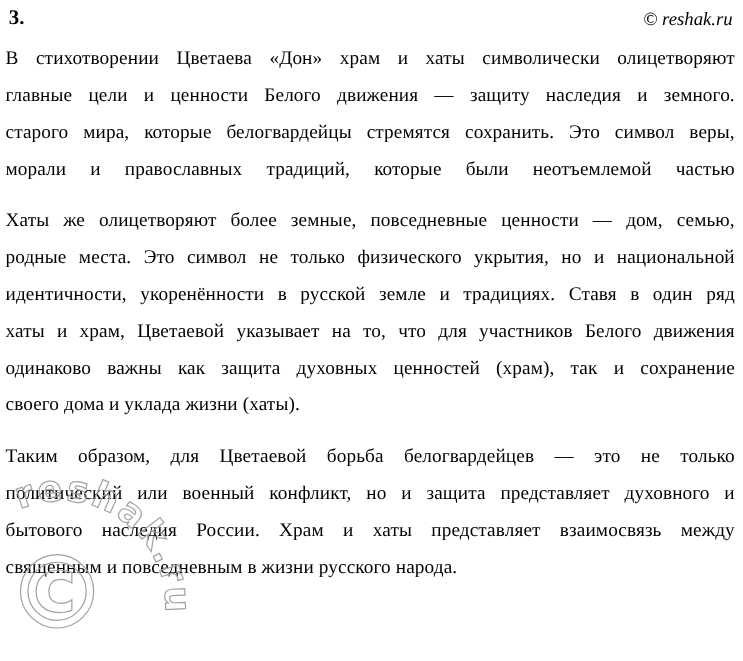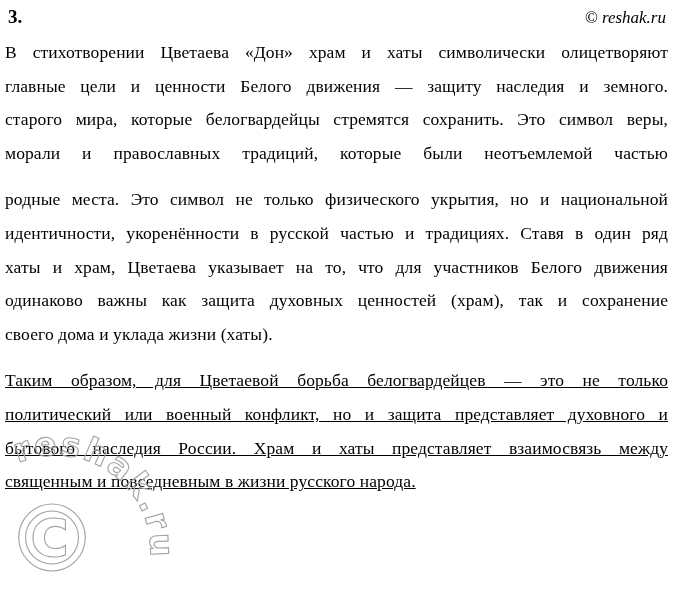--- a/index.html
+++ b/index.html
@@ -30,21 +30,21 @@
     padding-left:3px;
   }
   .attribution {
     font-size:17px;
     line-height:24px;
     padding-right:2px;
     font-style:italic;
   }
   .text-body { margin-top:2px; }
   .paragraph { margin-bottom:13px; }
-  .paragraph:last-child { margin-bottom:16px;text-decoration:underline; }
+  .paragraph:last-child { margin-bottom:16px; }
   .line {
     font-size:17.5px;
     line-height:33.6px;
     height:33.6px;
     text-align:justify;
     text-align-last:justify;
     white-space:normal;
     letter-spacing:0.1px;
   }
   .line.last {
@@ -80,23 +80,24 @@
   <div class="text-body">
 
     <div class="paragraph">
       <div class="line">В стихотворении Цветаева «Дон» храм и хаты символически олицетворяют</div>
       <div class="line">главные цели и ценности Белого движения — защиту наследия и земного.</div>
       <div class="line">старого мира, которые белогвардейцы стремятся сохранить. Это символ веры,</div>
       <div class="line">морали и православных традиций, которые были неотъемлемой частью</div>
     </div>
 
     <div class="paragraph">
+      <div class="line">Хаты же олицетворяют более земные, повседневные ценности — дом, семью,</div>
       <div class="line">родные места. Это символ не только физического укрытия, но и национальной</div>
-      <div class="line">идентичности, укоренённости в русской частью и традициях. Ставя в один ряд</div>
-      <div class="line">хаты и храм, Цветаева указывает на то, что для участников Белого движения</div>
+      <div class="line">идентичности, укоренённости в русской земле и традициях. Ставя в один ряд</div>
+      <div class="line">хаты и храм, Цветаевой указывает на то, что для участников Белого движения</div>
       <div class="line">одинаково важны как защита духовных ценностей (храм), так и сохранение</div>
       <div class="line last">своего дома и уклада жизни (хаты).</div>
     </div>
 
     <div class="paragraph">
       <div class="line">Таким образом, для Цветаевой борьба белогвардейцев — это не только</div>
       <div class="line">политический или военный конфликт, но и защита представляет духовного и</div>
       <div class="line">бытового наследия России. Храм и хаты представляет взаимосвязь между</div>
       <div class="line last">священным и повседневным в жизни русского народа.</div>
     </div>

